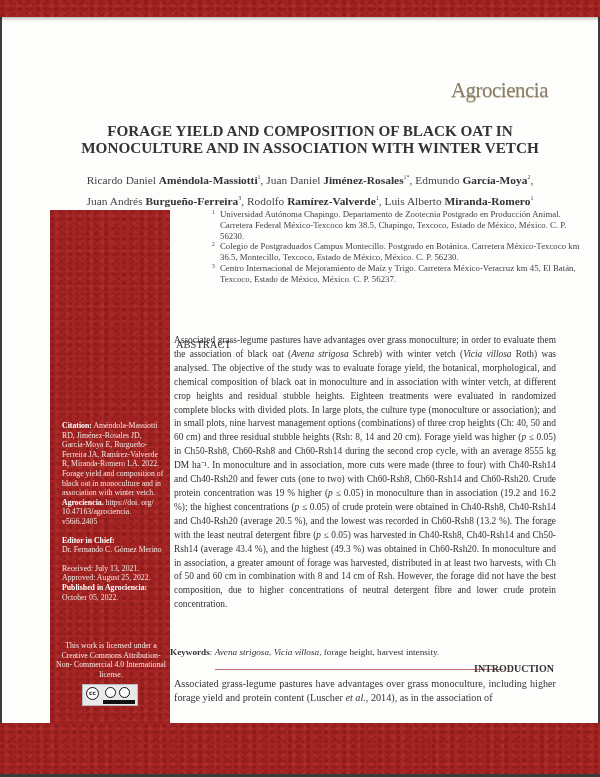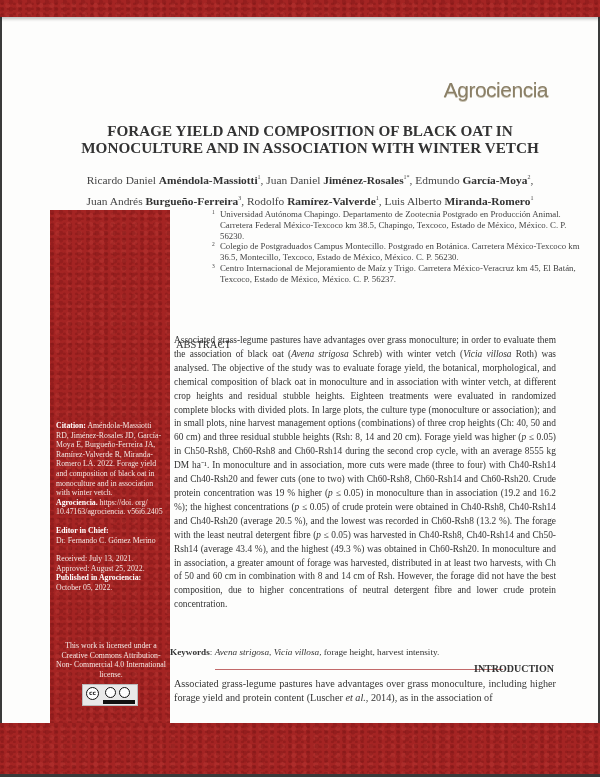--- a/index.html
+++ b/index.html
@@ -6,29 +6,29 @@
   body{width:600px;height:777px;position:relative;overflow:hidden;background:#fdfdfc;font-family:"DejaVu Serif",serif;color:#2b2b2b;}
   .frame{position:absolute;inset:0;border-left:2px solid #3a3a3a;border-right:2px solid #3a3a3a;box-sizing:border-box;}
   .red{background-color:#a42423;background-image:
       radial-gradient(circle at 20% 30%, rgba(120,20,20,.35) 0 2px, transparent 3px),
       radial-gradient(circle at 70% 60%, rgba(190,60,55,.35) 0 2px, transparent 3px),
       radial-gradient(circle at 40% 80%, rgba(110,15,15,.3) 0 1px, transparent 2px);
       background-size:9px 7px, 11px 9px, 6px 5px;}
   .top-band{position:absolute;left:0;top:0;width:600px;height:17px;box-shadow:0 2px 3px rgba(0,0,0,.25);}
   .bottom-band{position:absolute;left:0;top:723px;width:600px;height:54px;}
   .bottom-edge{position:absolute;left:0;top:774px;width:600px;height:3px;background:#3a3a3a;}
-  .journal{position:absolute;right:52px;top:78px;font-family:Liberation Sans, sans-serif;font-size:21px;color:#8a7f66;letter-spacing:-0.5px;text-shadow:0 1px 0 #c8c2b2;}
+  .journal{position:absolute;right:52px;top:78px;font-family:Liberation Serif, serif;font-size:21px;color:#8a7f66;letter-spacing:-0.5px;text-shadow:0 1px 0 #c8c2b2;}
   .title{position:absolute;left:60px;width:500px;top:122px;text-align:center;font-family:Liberation Serif, serif;font-weight:bold;font-size:15.2px;line-height:17px;color:#333;}
   .authors{position:absolute;left:60px;width:500px;top:168px;text-align:center;font-family:"Liberation Serif",serif;font-size:11.4px;line-height:18px;color:#444;}
   .authors b{color:#333;}
   .authors sup{font-size:6px;}
   .sidebar{position:absolute;left:50px;top:210px;width:120px;height:513px;}
   .side-text{position:absolute;left:56px;width:110px;top:421px;font-family:"Liberation Serif",serif;font-size:7.8px;line-height:9.6px;color:#f3e6e2;}
   .side-text b{color:#fff;}
-  .side-text p{margin:0 0 9px 0;}
+  .side-text p{margin:0 0 9px 6px;}
   .license{position:absolute;left:56px;width:110px;top:641px;text-align:center;font-family:"Liberation Serif",serif;font-size:7.8px;line-height:9.6px;color:#f3e6e2;}
   .cc{position:absolute;left:82px;top:684px;width:54px;height:20px;background:#e9e9e9;border:1px solid #bbb;}
   .cc .c1{position:absolute;left:3px;top:2px;width:13px;height:13px;border-radius:50%;background:#fff;border:1.5px solid #111;box-sizing:border-box;font:bold 6px "DejaVu Sans",sans-serif;text-align:center;line-height:10px;}
   .cc .c2{position:absolute;left:22px;top:2px;width:11px;height:11px;border-radius:50%;background:#fff;border:1.5px solid #111;box-sizing:border-box;}
   .cc .c3{position:absolute;left:36px;top:2px;width:11px;height:11px;border-radius:50%;background:#fff;border:1.5px solid #111;box-sizing:border-box;}
   .cc .bar{position:absolute;left:20px;right:2px;bottom:1px;height:4px;background:#111;}
   .affil{position:absolute;left:176px;width:378px;top:209px;font-family:"Liberation Serif",serif;font-size:8.8px;line-height:10.8px;color:#444;margin-left:36px;}
   .affil .a{position:relative;padding-left:8px;}
   .affil sup{position:absolute;left:0;top:-2px;font-size:5.5px;}
   .abs-head{position:absolute;left:176px;width:378px;top:339px;text-align:left;font-family:"Liberation Serif",serif;font-weight:normal;font-size:10.5px;color:#333;}

